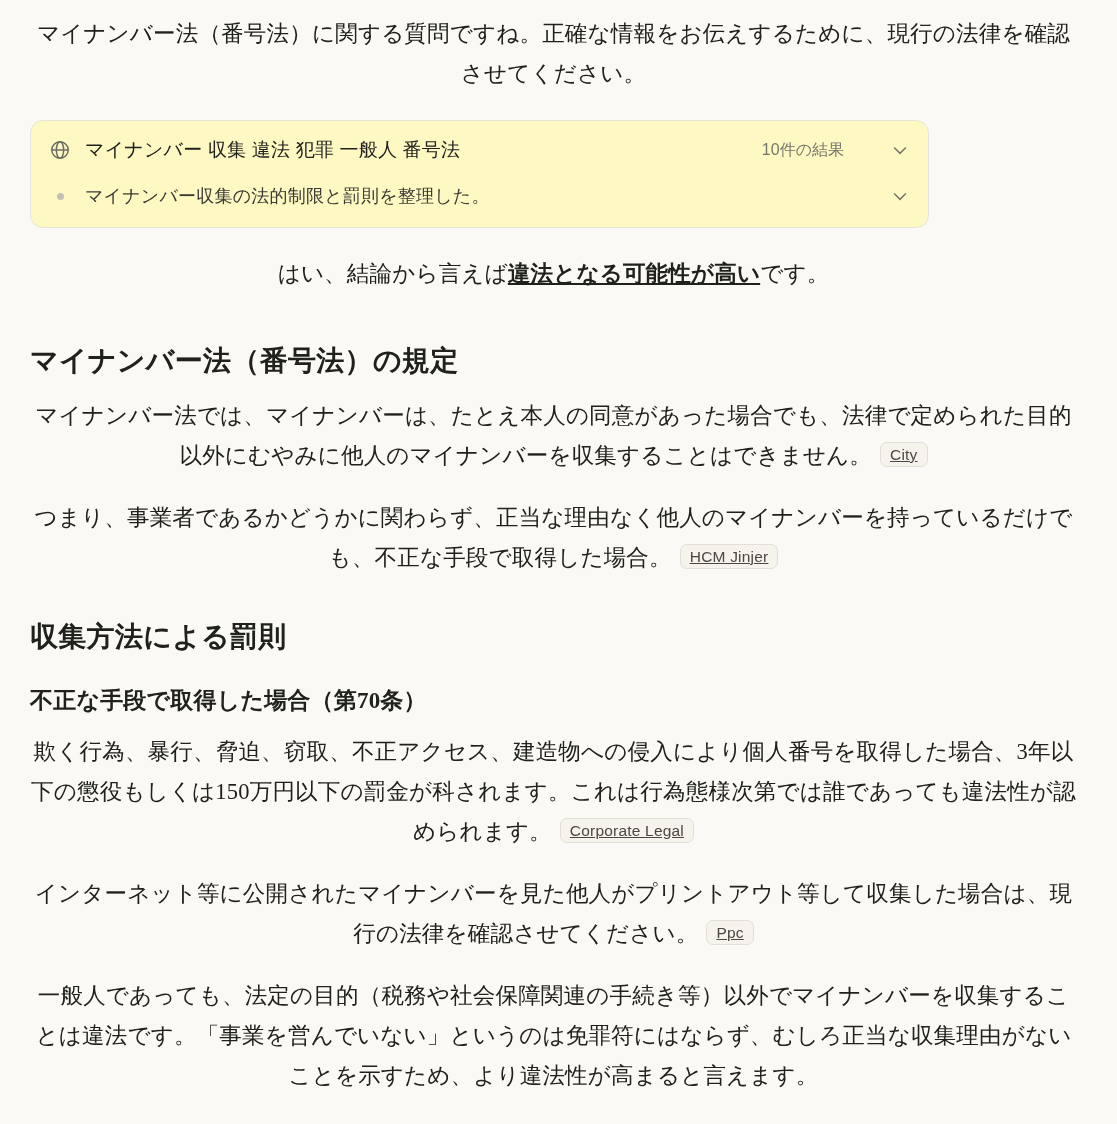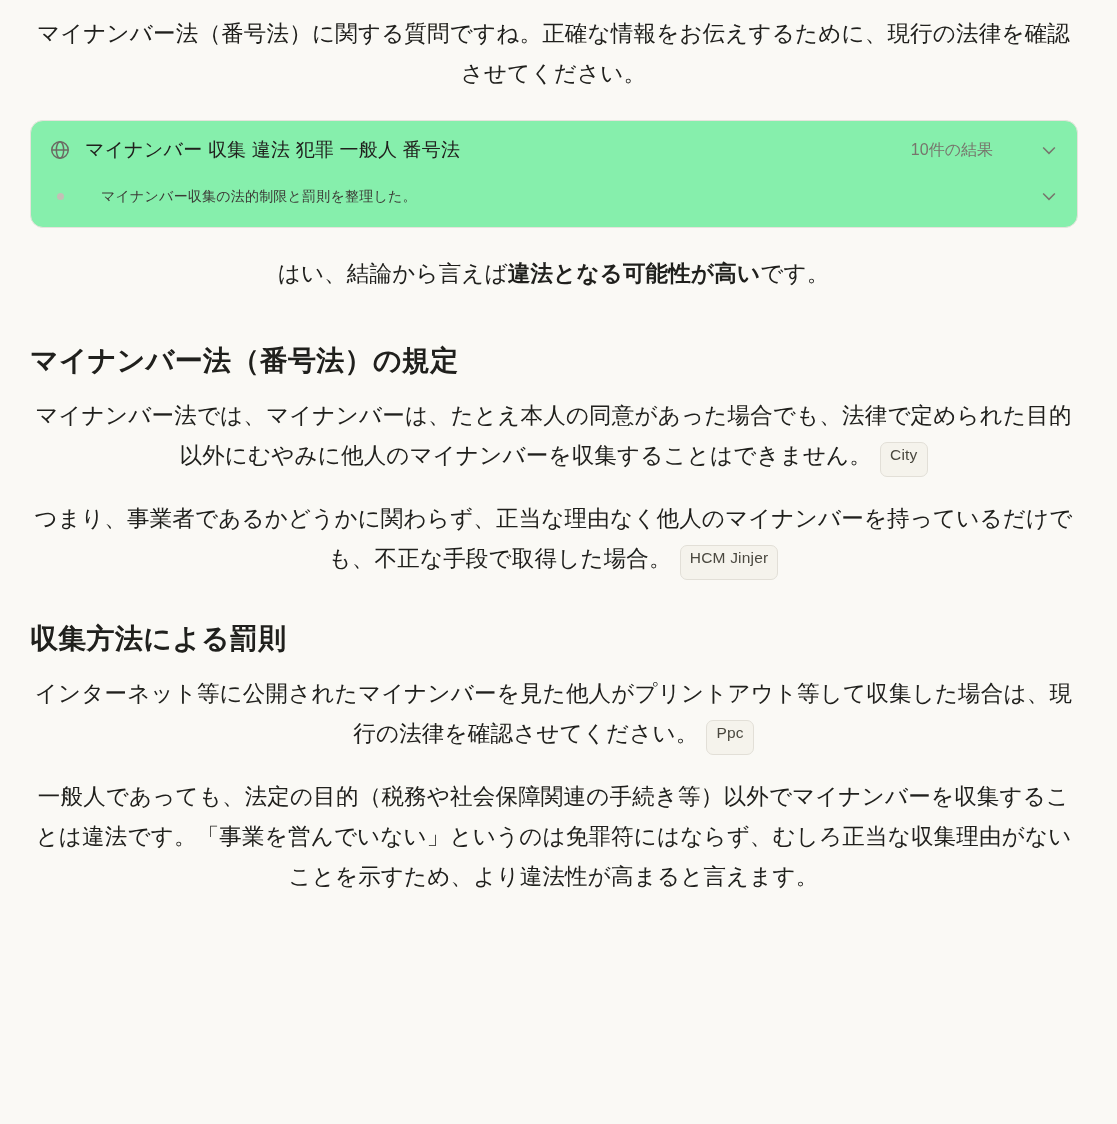--- a/index.html
+++ b/index.html
@@ -29,24 +29,24 @@
   p.para.tight {
     margin-bottom: 22px;
   }
   .intro {
     margin-bottom: 22px;
   }
   
   .tool-card {
     border: 1px solid #e6e3dc;
     border-radius: 13px;
-    background: #86efac;
+    background: #fef9c3;
     margin: 0 0 26px 0;
     padding: 0;
-    width: 1048px;
+    width: 899px;
     box-sizing: border-box;
   }
   .tool-row {
     display: flex;
     align-items: center;
     padding: 16px 18px 14px 18px;
     gap: 14px;
   }
   .tool-row.second {
     padding-top: 6px;
@@ -75,27 +75,26 @@
   }
   .tool-query {
     font-size: 19px;
     line-height: 26px;
     color: #20201d;
     font-family: "Liberation Sans", sans-serif;
     flex: 1 1 auto;
     letter-spacing: .2px;
   }
   .tool-sub {
-    font-size: 14px;
+    font-size: 18px;
     line-height: 26px;
     color: #3b3a35;
     font-family: "Liberation Sans", sans-serif;
     flex: 1 1 auto;
     letter-spacing: .2px;
-    margin-left: 16px;
   }
   .tool-count {
     font-size: 16px;
     color: #77756c;
     font-family: "Liberation Sans", sans-serif;
     margin-right: 32px;
     white-space: nowrap;
   }
   .chev {
     width: 20px;
@@ -114,35 +113,36 @@
   h2.h-main.first {
     margin-top: 48px;
   }
   h3.h-sub {
     font-size: 23px;
     line-height: 34px;
     font-weight: 700;
     margin: 28px 0 14px 0;
     letter-spacing: .2px;
   }
-  b, strong { font-weight: 700; }
+  b, strong { font-weight: 700; text-decoration: underline; }
   
   .cite {
     display: inline-block;
     border: 1px solid #e2dfd7;
     border-radius: 7px;
     background: #f5f3ec;
     color: #4a483f;
     font-family: "Liberation Sans", sans-serif;
     font-size: 15.5px;
     line-height: 20px;
-    padding: 2px 9px 11px 9px;
+    padding: 2px 9px 1px 9px;
     vertical-align: 3px;
     margin-left: 8px;
     white-space: nowrap;
+    text-decoration: underline;
   }
 </style>
 </head>
 <body>
 
 <div class="page">
 
   <p class="para intro">マイナンバー法（番号法）に関する質問ですね。正確な情報をお伝えするために、現行の法律を確認させてください。</p>
 
   <div class="tool-card">
@@ -176,18 +176,20 @@
   </div>
 
   <p class="para"><span>はい、結論から言えば</span><b>違法となる可能性が高い</b><span>です。</span></p>
 
   <h2 class="h-main first">マイナンバー法（番号法）の規定</h2>
   <p class="para tight"><span>マイナンバー法では、マイナンバーは、たとえ本人の同意があった場合でも、法律で定められた目的以外にむやみに他人のマイナンバーを収集することはできません。</span><span class="cite">City</span></p>
   <p class="para tight"><span>つまり、事業者であるかどうかに関わらず、正当な理由なく他人のマイナンバーを持っているだけでも、不正な手段で取得した場合。</span><span class="cite">HCM Jinjer</span></p>
 
   <h2 class="h-main">収集方法による罰則</h2>
 
+  <h3 class="h-sub">不正な手段で取得した場合（第70条）</h3>
+  <p class="para tight"><span>欺く行為、暴行、脅迫、窃取、不正アクセス、建造物への侵入により個人番号を取得した場合、3年以下の懲役もしくは150万円以下の罰金が科されます。これは行為態様次第では誰であっても違法性が認められます。</span><span class="cite">Corporate Legal</span></p>
 
   <p class="para tight"><span>インターネット等に公開されたマイナンバーを見た他人がプリントアウト等して収集した場合は、現行の法律を確認させてください。</span><span class="cite">Ppc</span></p>
 
   <p class="para">一般人であっても、法定の目的（税務や社会保障関連の手続き等）以外でマイナンバーを収集することは違法です。「事業を営んでいない」というのは免罪符にはならず、むしろ正当な収集理由がないことを示すため、より違法性が高まると言えます。</p>
 
 </div>
 
 </body></html>

